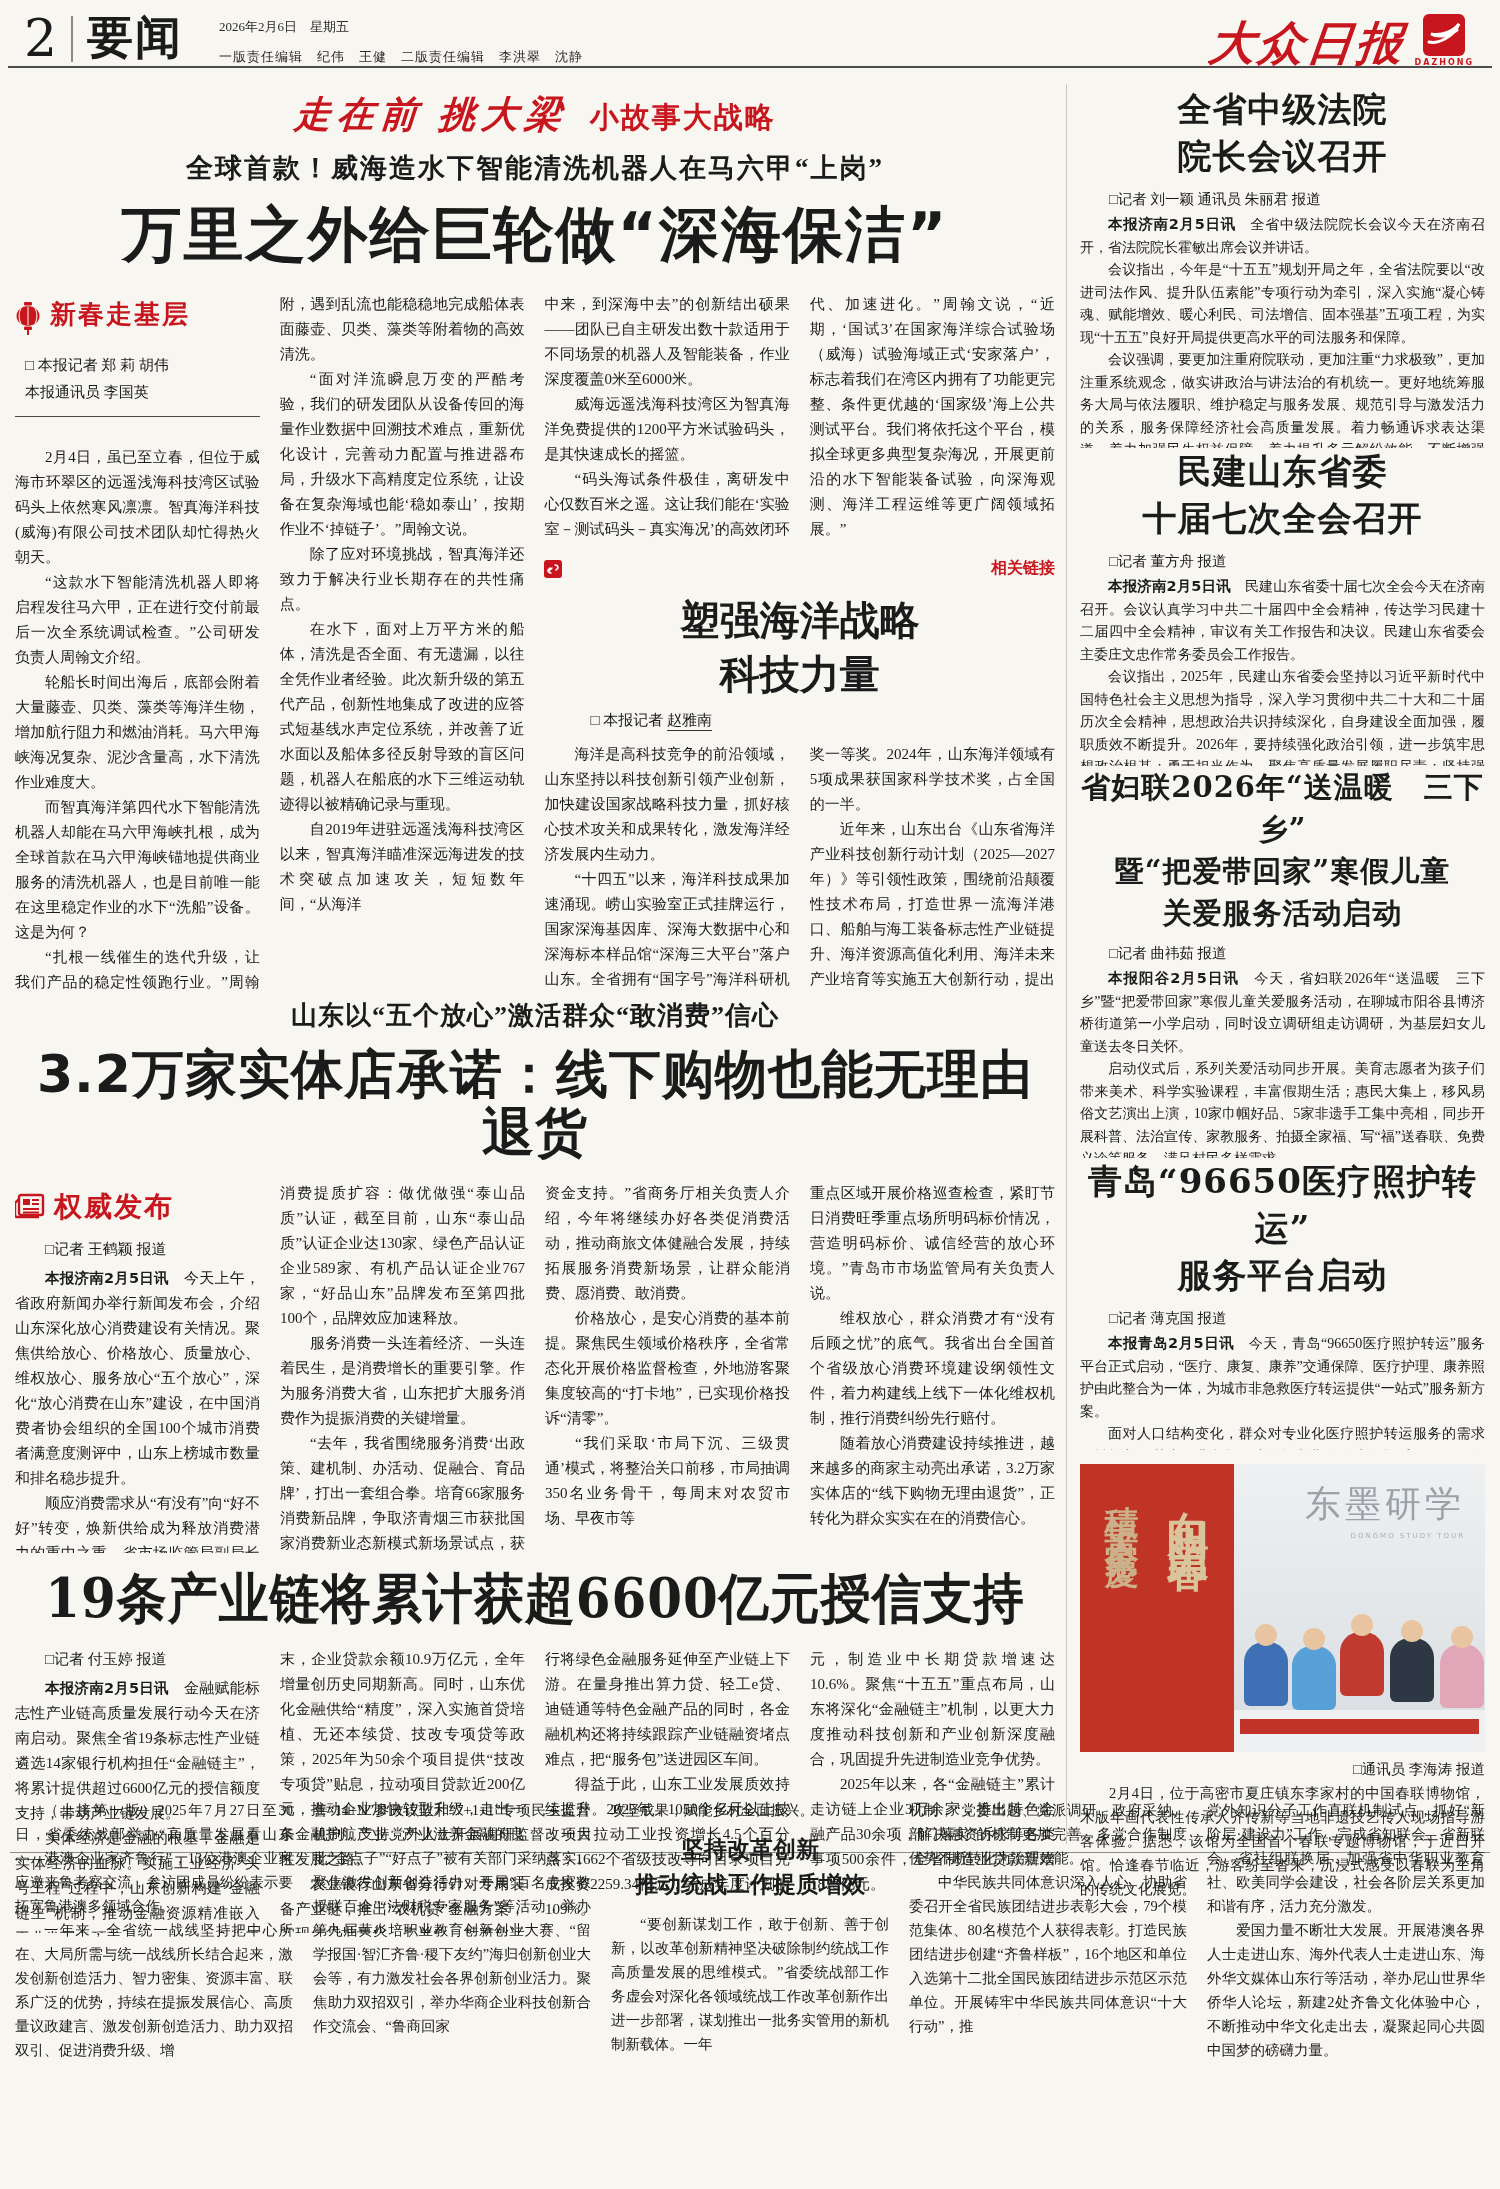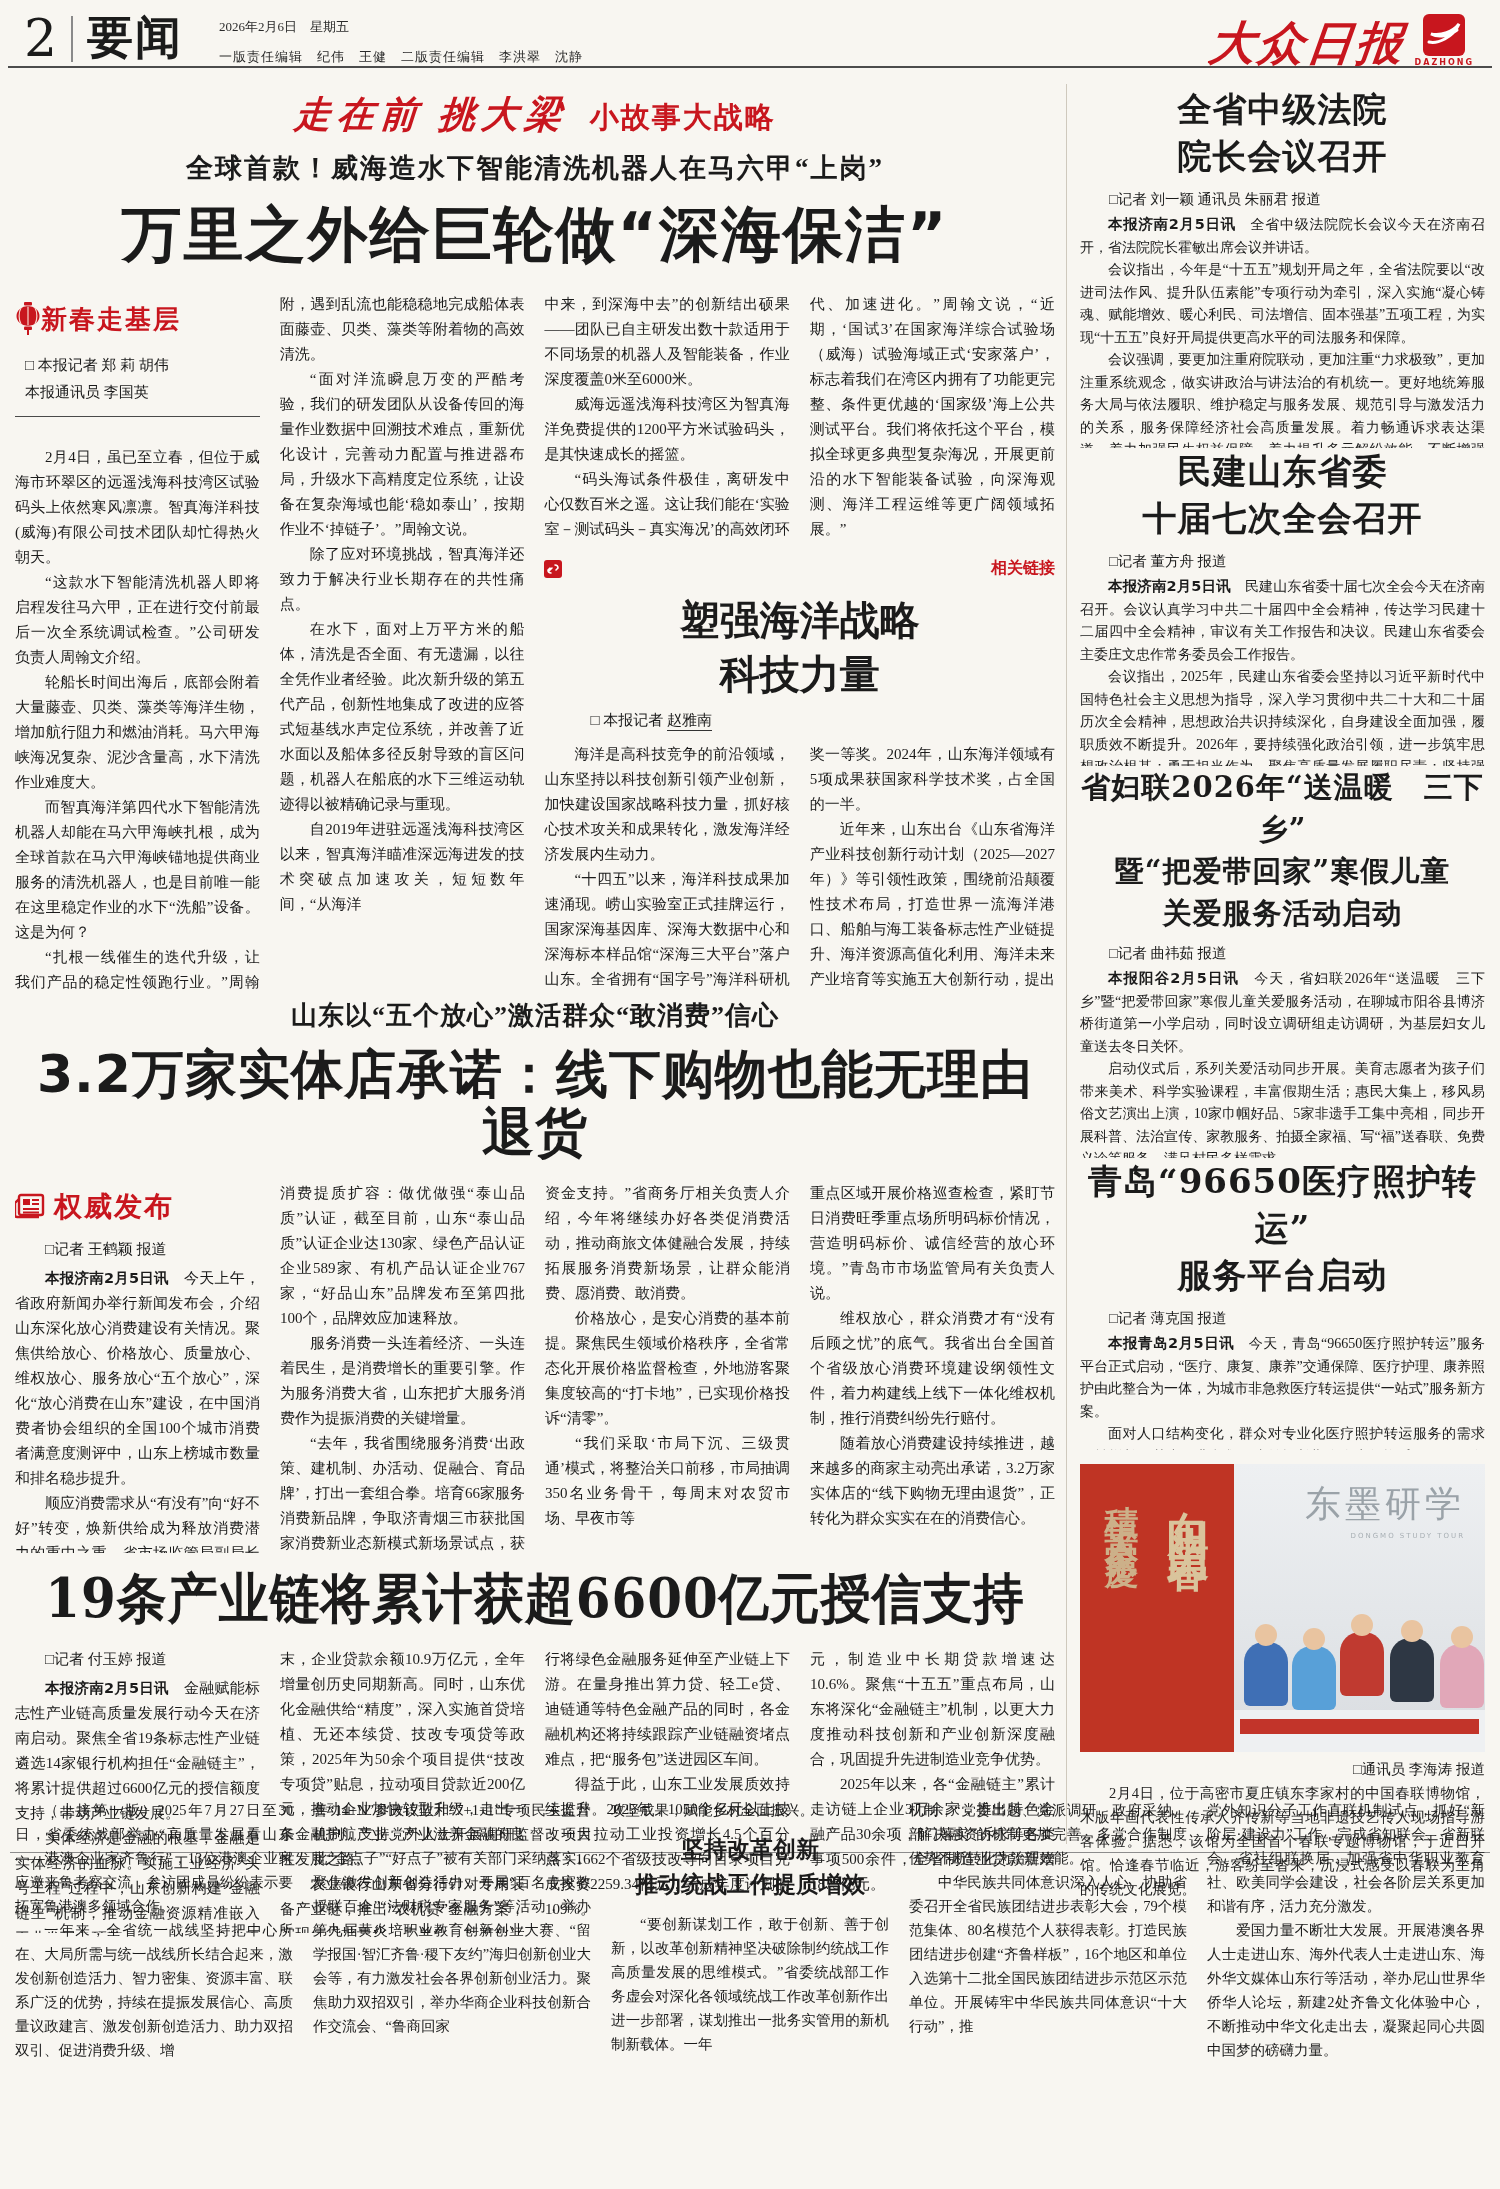--- a/index.html
+++ b/index.html
@@ -35,21 +35,21 @@
   .c p{margin:0;text-indent:2em;}
   .c p.cont{text-indent:0;}
   .dl{font-weight:700;font-family:"DejaVu Sans",sans-serif;font-size:14.5px;}
   
   .kickrow{display:flex;justify-content:center;align-items:baseline;gap:22px;margin-top:10px;}
   .kscript{color:#c8161e;font-size:37px;font-weight:900;font-style:italic;letter-spacing:6px;transform:skewX(-4deg);}
   .kbold{color:#c8161e;font-size:29px;font-weight:900;font-family:"DejaVu Sans",sans-serif;letter-spacing:2px;}
   .overline{text-align:center;font-size:27px;font-weight:700;margin-top:10px;letter-spacing:2px;}
   .h-lead{font-family:"DejaVu Sans",sans-serif;font-weight:900;font-size:60px;line-height:64px;text-align:center;letter-spacing:2px;margin:16px 0 26px;}
   .lead-cols{height:700px;}
-  .badge-ncz{display:flex;align-items:center;gap:0;color:#c8161e;font-weight:900;font-size:26px;margin:10px 0 16px;letter-spacing:2px;}
+  .badge-ncz{display:flex;align-items:flex-start;gap:9px;color:#c8161e;font-weight:900;font-size:26px;margin:10px 0 16px;letter-spacing:2px;}
   .lead-byline{font-size:15px;line-height:27px;padding:0 0 10px 10px;border-bottom:1.5px solid #4a4a4a;margin-bottom:28px;text-indent:0 !important;}
   .half{flex:2.086;display:flex;flex-direction:column;}
   .half .topcols{height:252px;flex:none;}
   .related{margin-top:14px;flex:1;display:flex;flex-direction:column;overflow:hidden;}
   .rel-tag{display:flex;align-items:center;gap:7px;color:#c8161e;font-weight:900;font-size:16px;font-family:Liberation Mono, monospace;justify-content:space-between;}
   .rel-h{text-align:center;font-family:"DejaVu Sans",sans-serif;font-weight:900;font-size:40px;line-height:54px;margin:14px 0 10px;}
   .rel-by{font-size:15px;margin:0 0 12px 46px;}
   .rel-by em{font-style:normal;border-bottom:1px solid #333;padding-bottom:2px;}
   .rel-cols{height:256px;}
   

